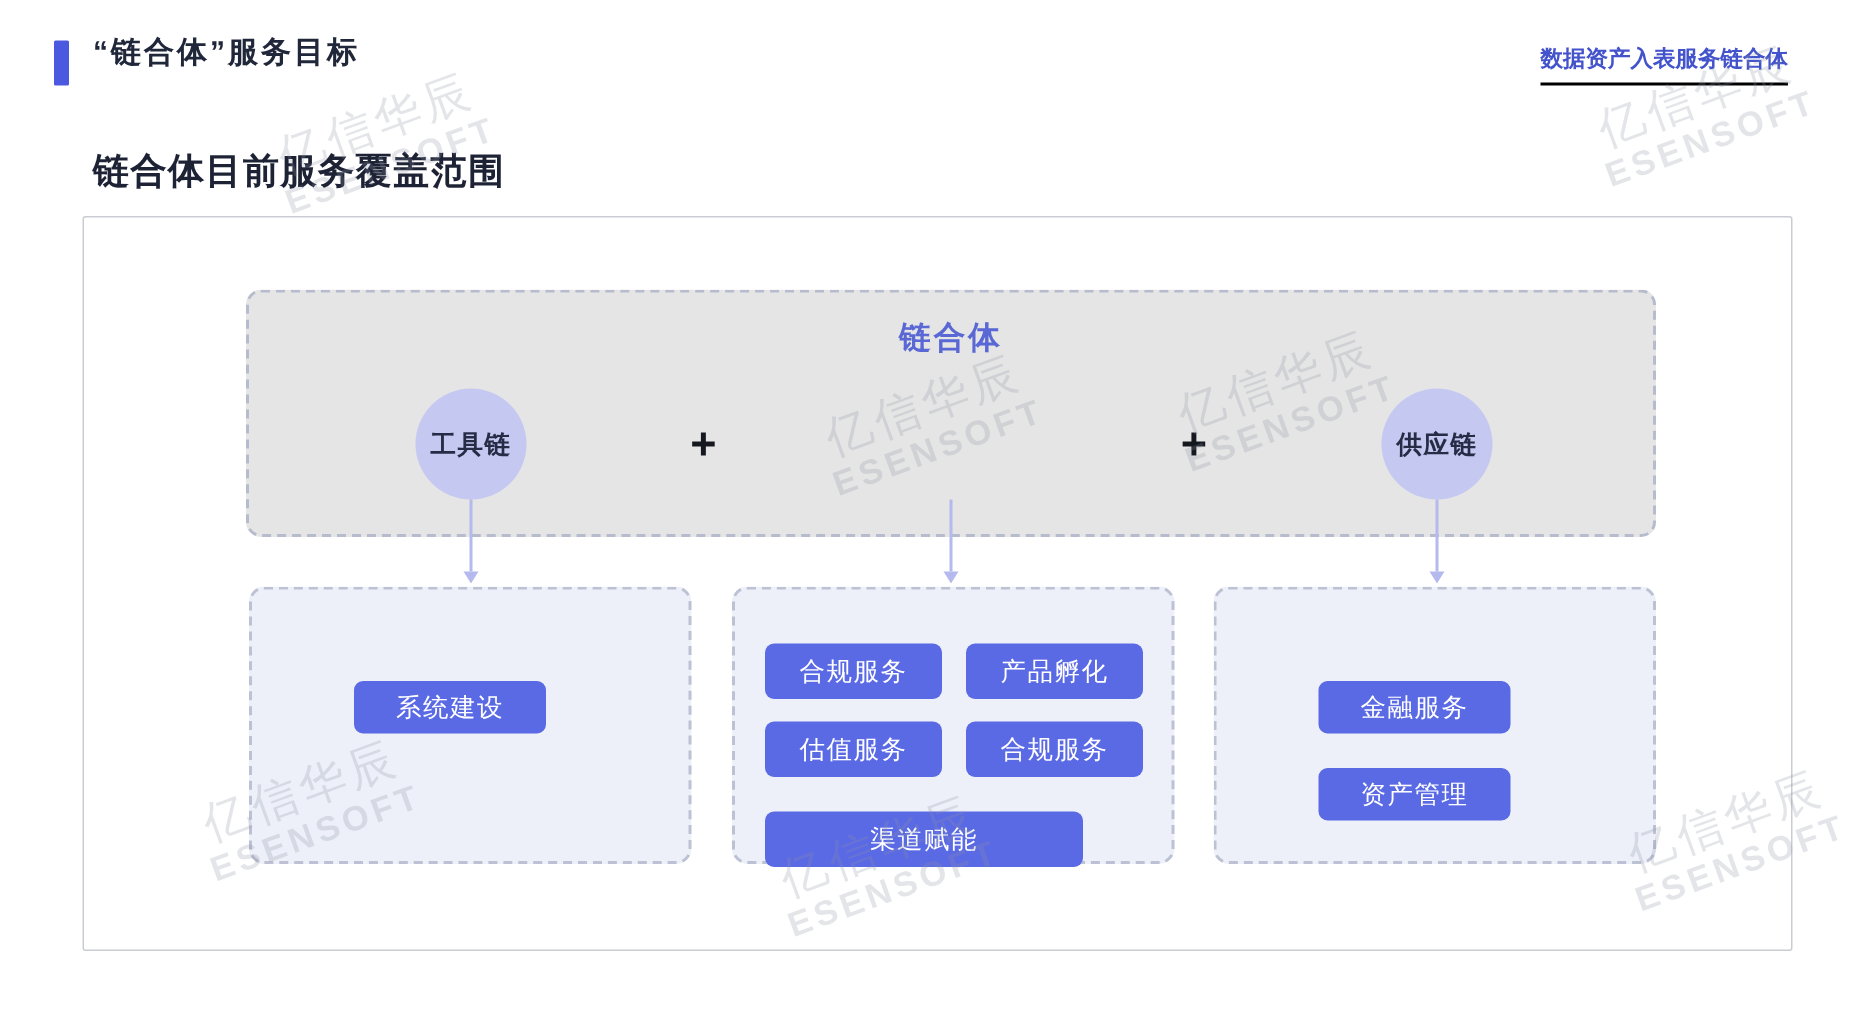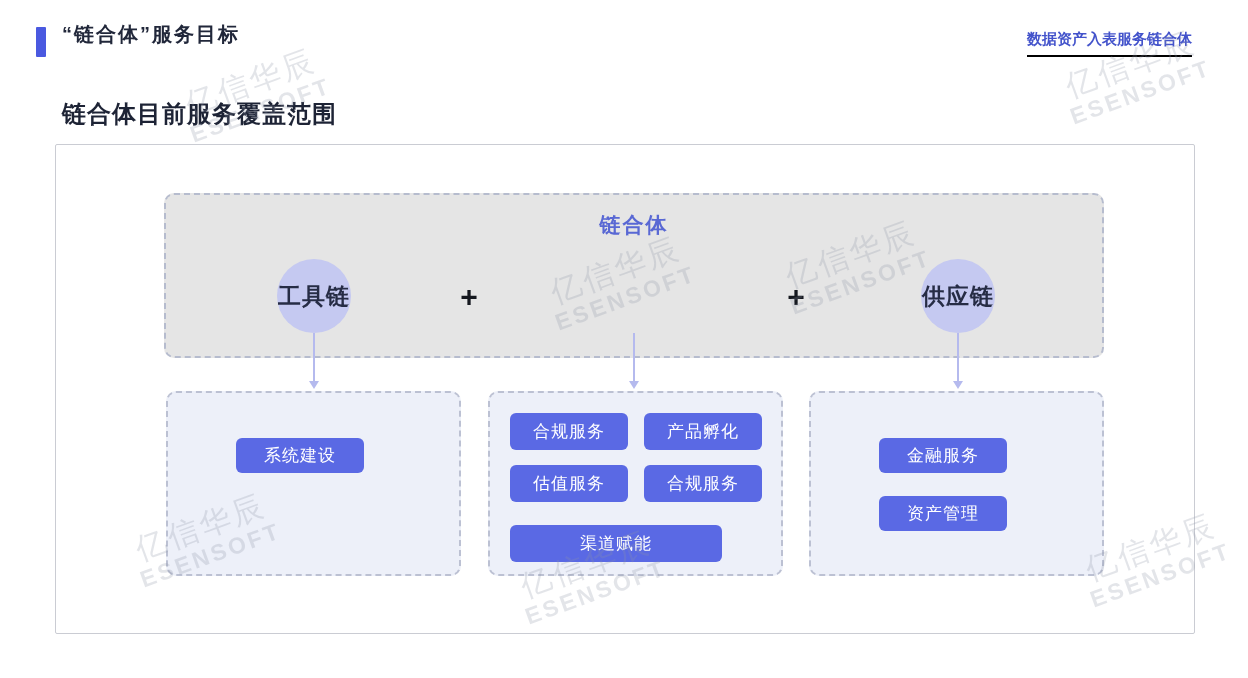--- a/index.html
+++ b/index.html
@@ -17,21 +17,21 @@
   .page-title { left: 62px; top: 21px; font-size: 20px; font-weight: bold; color: #21273a; letter-spacing: 2px; white-space: nowrap; }
   .corner-link { top: 30px; right: 56px; font-size: 15px; font-weight: bold; color: #4353cb; padding-bottom: 6px; border-bottom: 2px solid #000000; white-space: nowrap; }
   .subtitle { left: 62px; top: 98px; font-size: 24px; font-weight: bold; color: #1d2335; letter-spacing: 1px; }
 
   
   .canvas { left: 55px; top: 144px; width: 1138px; height: 488px; background: #ffffff; border: 1px solid #caccd3; border-radius: 2px; }
 
   
   .chain-box { left: 108px; top: 48px; width: 936px; height: 161px; background: #e5e5e5; border: 2px dashed #b6bcce; border-radius: 10px; }
   .chain-title { left: 0; top: 16px; width: 100%; text-align: center; font-size: 21px; font-weight: bold; color: #5968d4; letter-spacing: 2px; }
-  .node { width: 74px; height: 74px; border-radius: 50%; background: #c5c9f1; display: flex; align-items: center; justify-content: center; font-size: 23px; font-weight: bold; color: #262c45; letter-spacing: 1px; }
+  .node { width: 74px; height: 74px; border-radius: 50%; background: #c5c9f1; display: flex; align-items: center; justify-content: center; font-size: 17px; font-weight: bold; color: #262c45; letter-spacing: 1px; }
   .node1 { left: 111px; top: 64px; }
   .node2 { left: 431px; top: 64px; }
   .node3 { left: 755px; top: 64px; }
   .plus { width: 40px; top: 84px; height: 36px; line-height: 36px; text-align: center; font-size: 30px; font-weight: bold; color: #15181f; }
   .plus1 { left: 283px; }
   .plus2 { left: 610px; }
 
   
   .arrow { width: 2px; top: 188px; height: 48px; background: #b5baee; }
   .arrow::after {
@@ -40,21 +40,21 @@
     border-top: 8px solid #b5baee;
   }
   .arrow1 { left: 257px; } .arrow2 { left: 577px; } .arrow3 { left: 901px; }
 
   
   .group-box { top: 246px; width: 291px; height: 181px; background: #edf0f9; border: 2px dashed #bcc1d3; border-radius: 10px; }
   .group-left { left: 110px; }
   .group-mid { left: 432px; }
   .group-right { left: 753px; }
 
-  .pill { background: #5a69e4; color: #ffffff; border-radius: 6px; display: flex; align-items: center; justify-content: center; font-size: 17px; letter-spacing: 1px; white-space: nowrap; }
+  .pill { background: #5a69e4; color: #ffffff; border-radius: 6px; display: flex; align-items: center; justify-content: center; font-size: 17px; letter-spacing: 1px; white-space: nowrap; margin-top: 16px; }
   .pill-wide-l { left: 68px; width: 128px; height: 35px; }
   .lrow1 { top: 45px; } .lrow2 { top: 103px; }
   .pill-sm { width: 118px; height: 37px; }
   .mc1 { left: 20px; } .mc2 { left: 154px; }
   .mrow1 { top: 20px; } .mrow2 { top: 72px; }
   .pill-full { left: 20px; top: 132px; width: 212px; height: 37px; }
 
   
   .wm { width: 170px; transform: rotate(-20deg); text-align: center; color: #8d94a6; opacity: 0.24; pointer-events: none; z-index: 50; line-height: 1.1; }
   .wm .cn { display: block; font-size: 31px; letter-spacing: 3px; }

